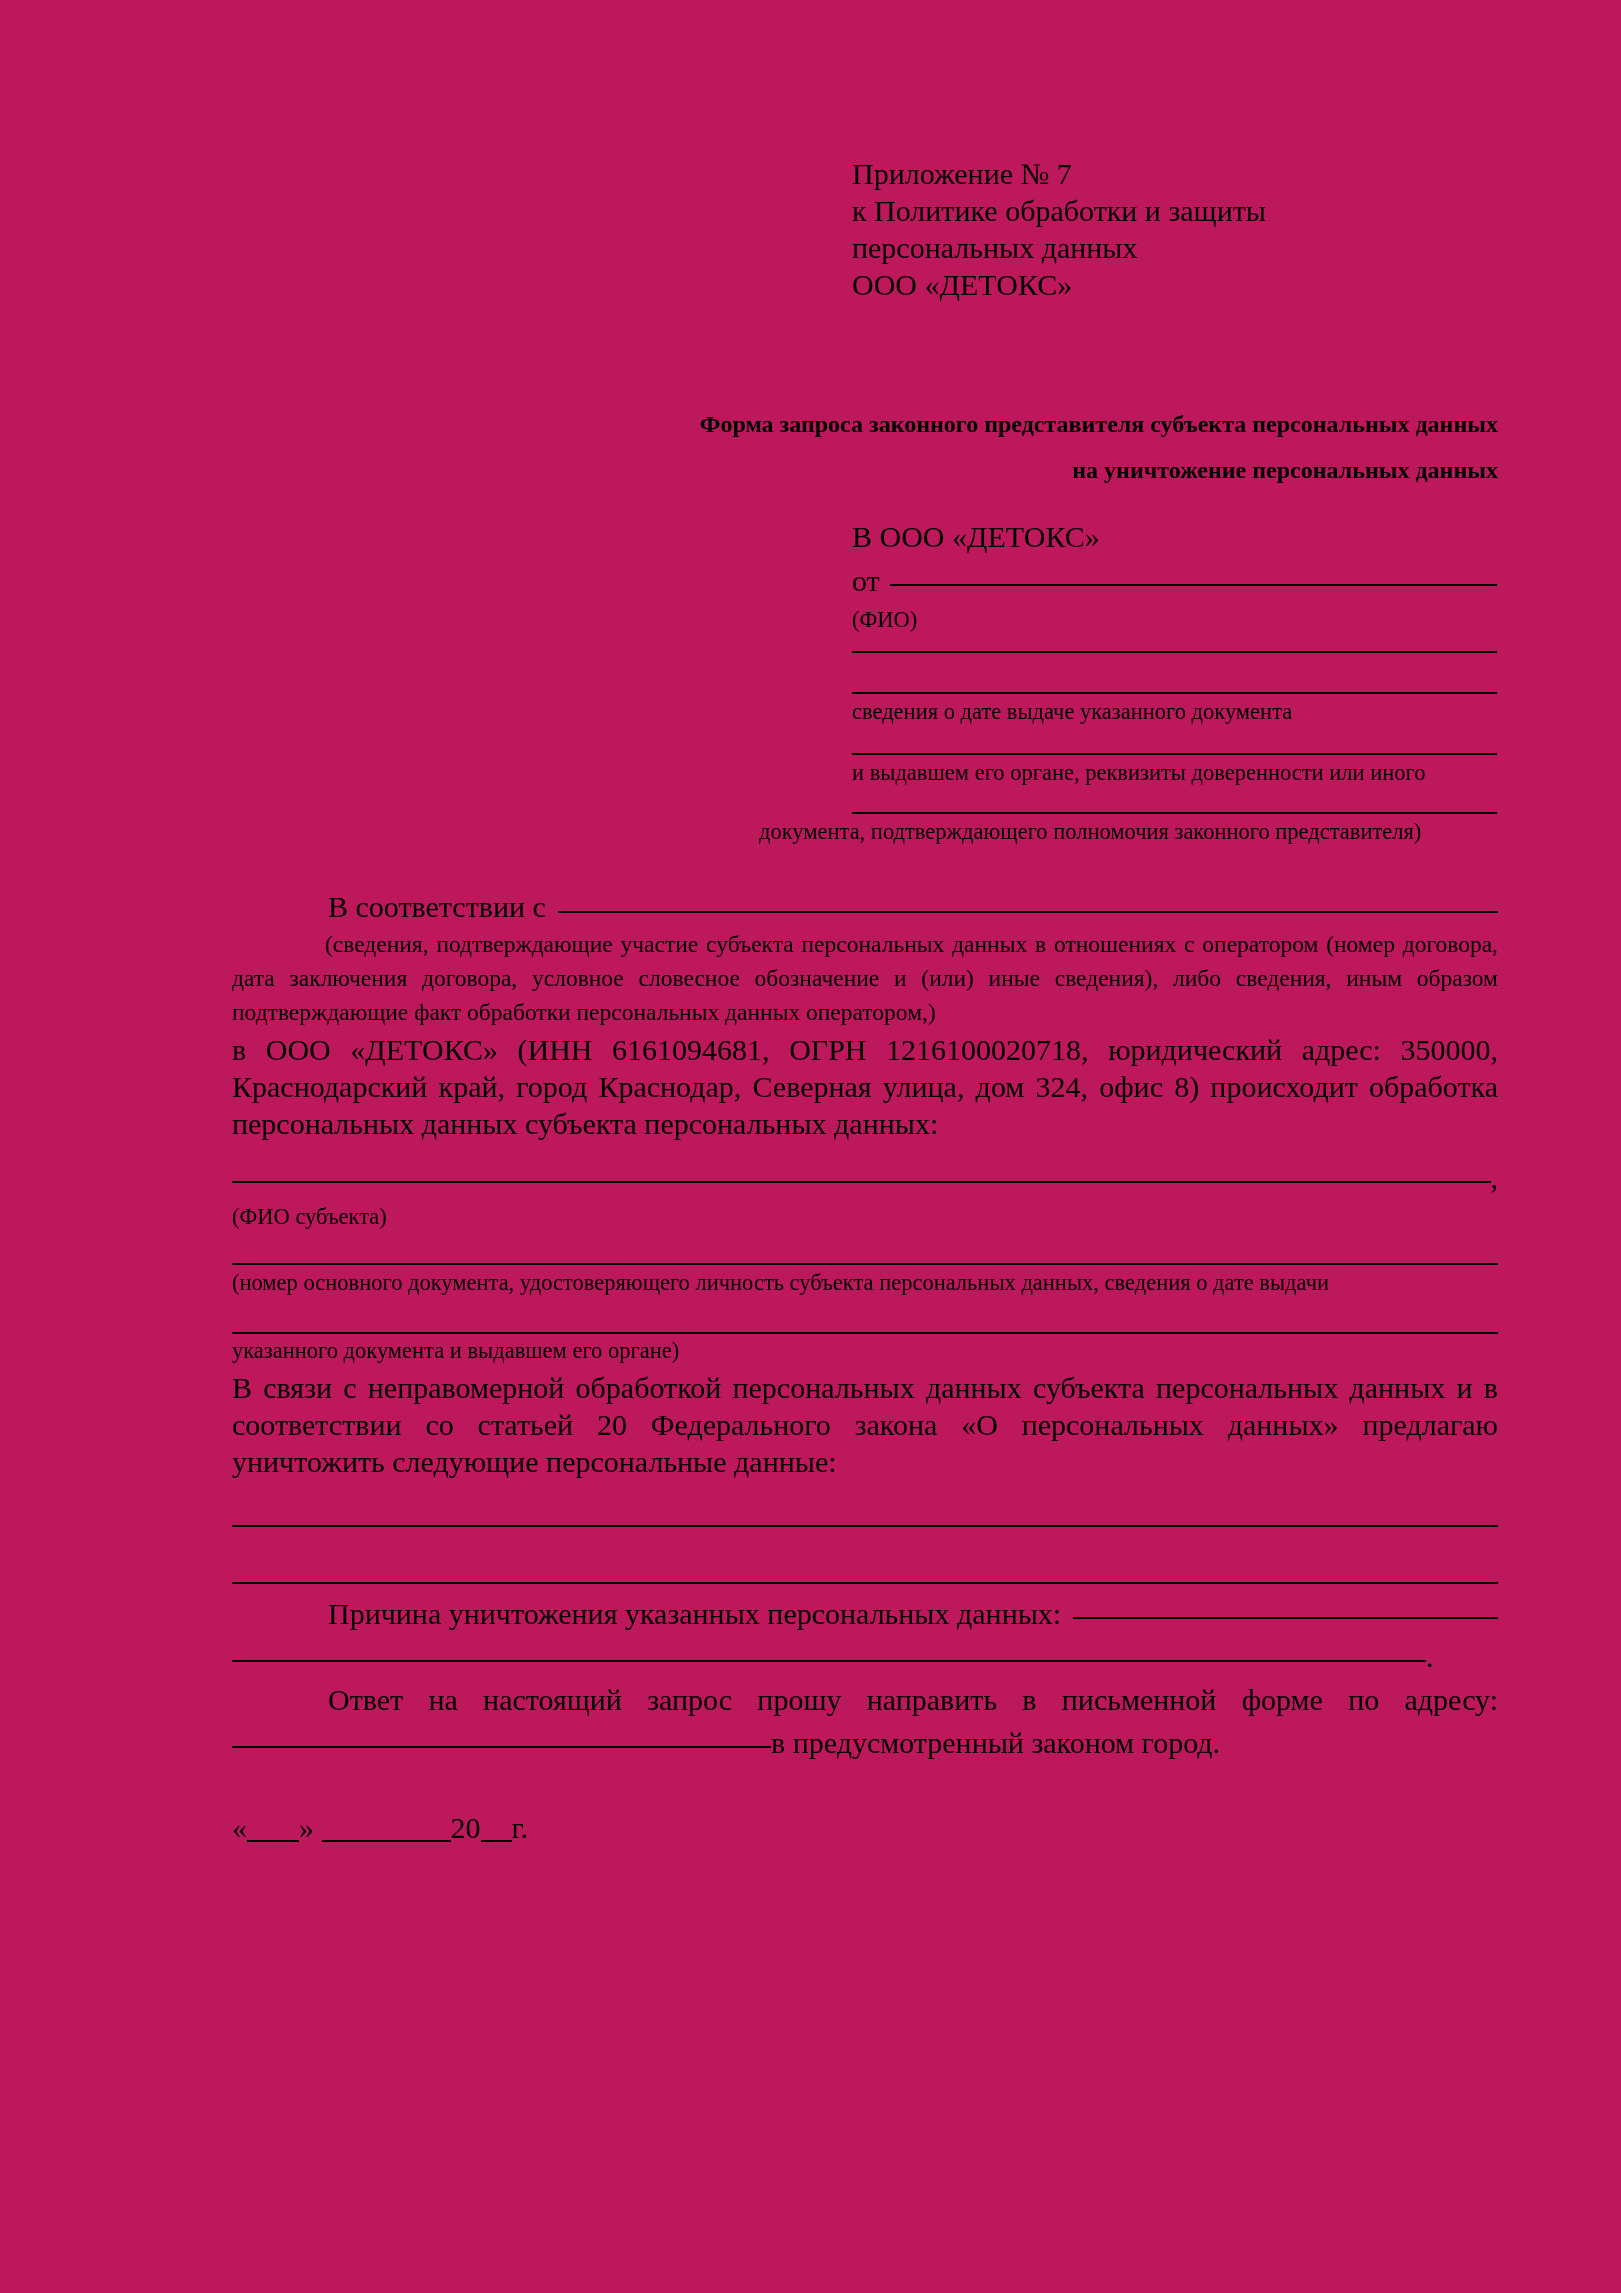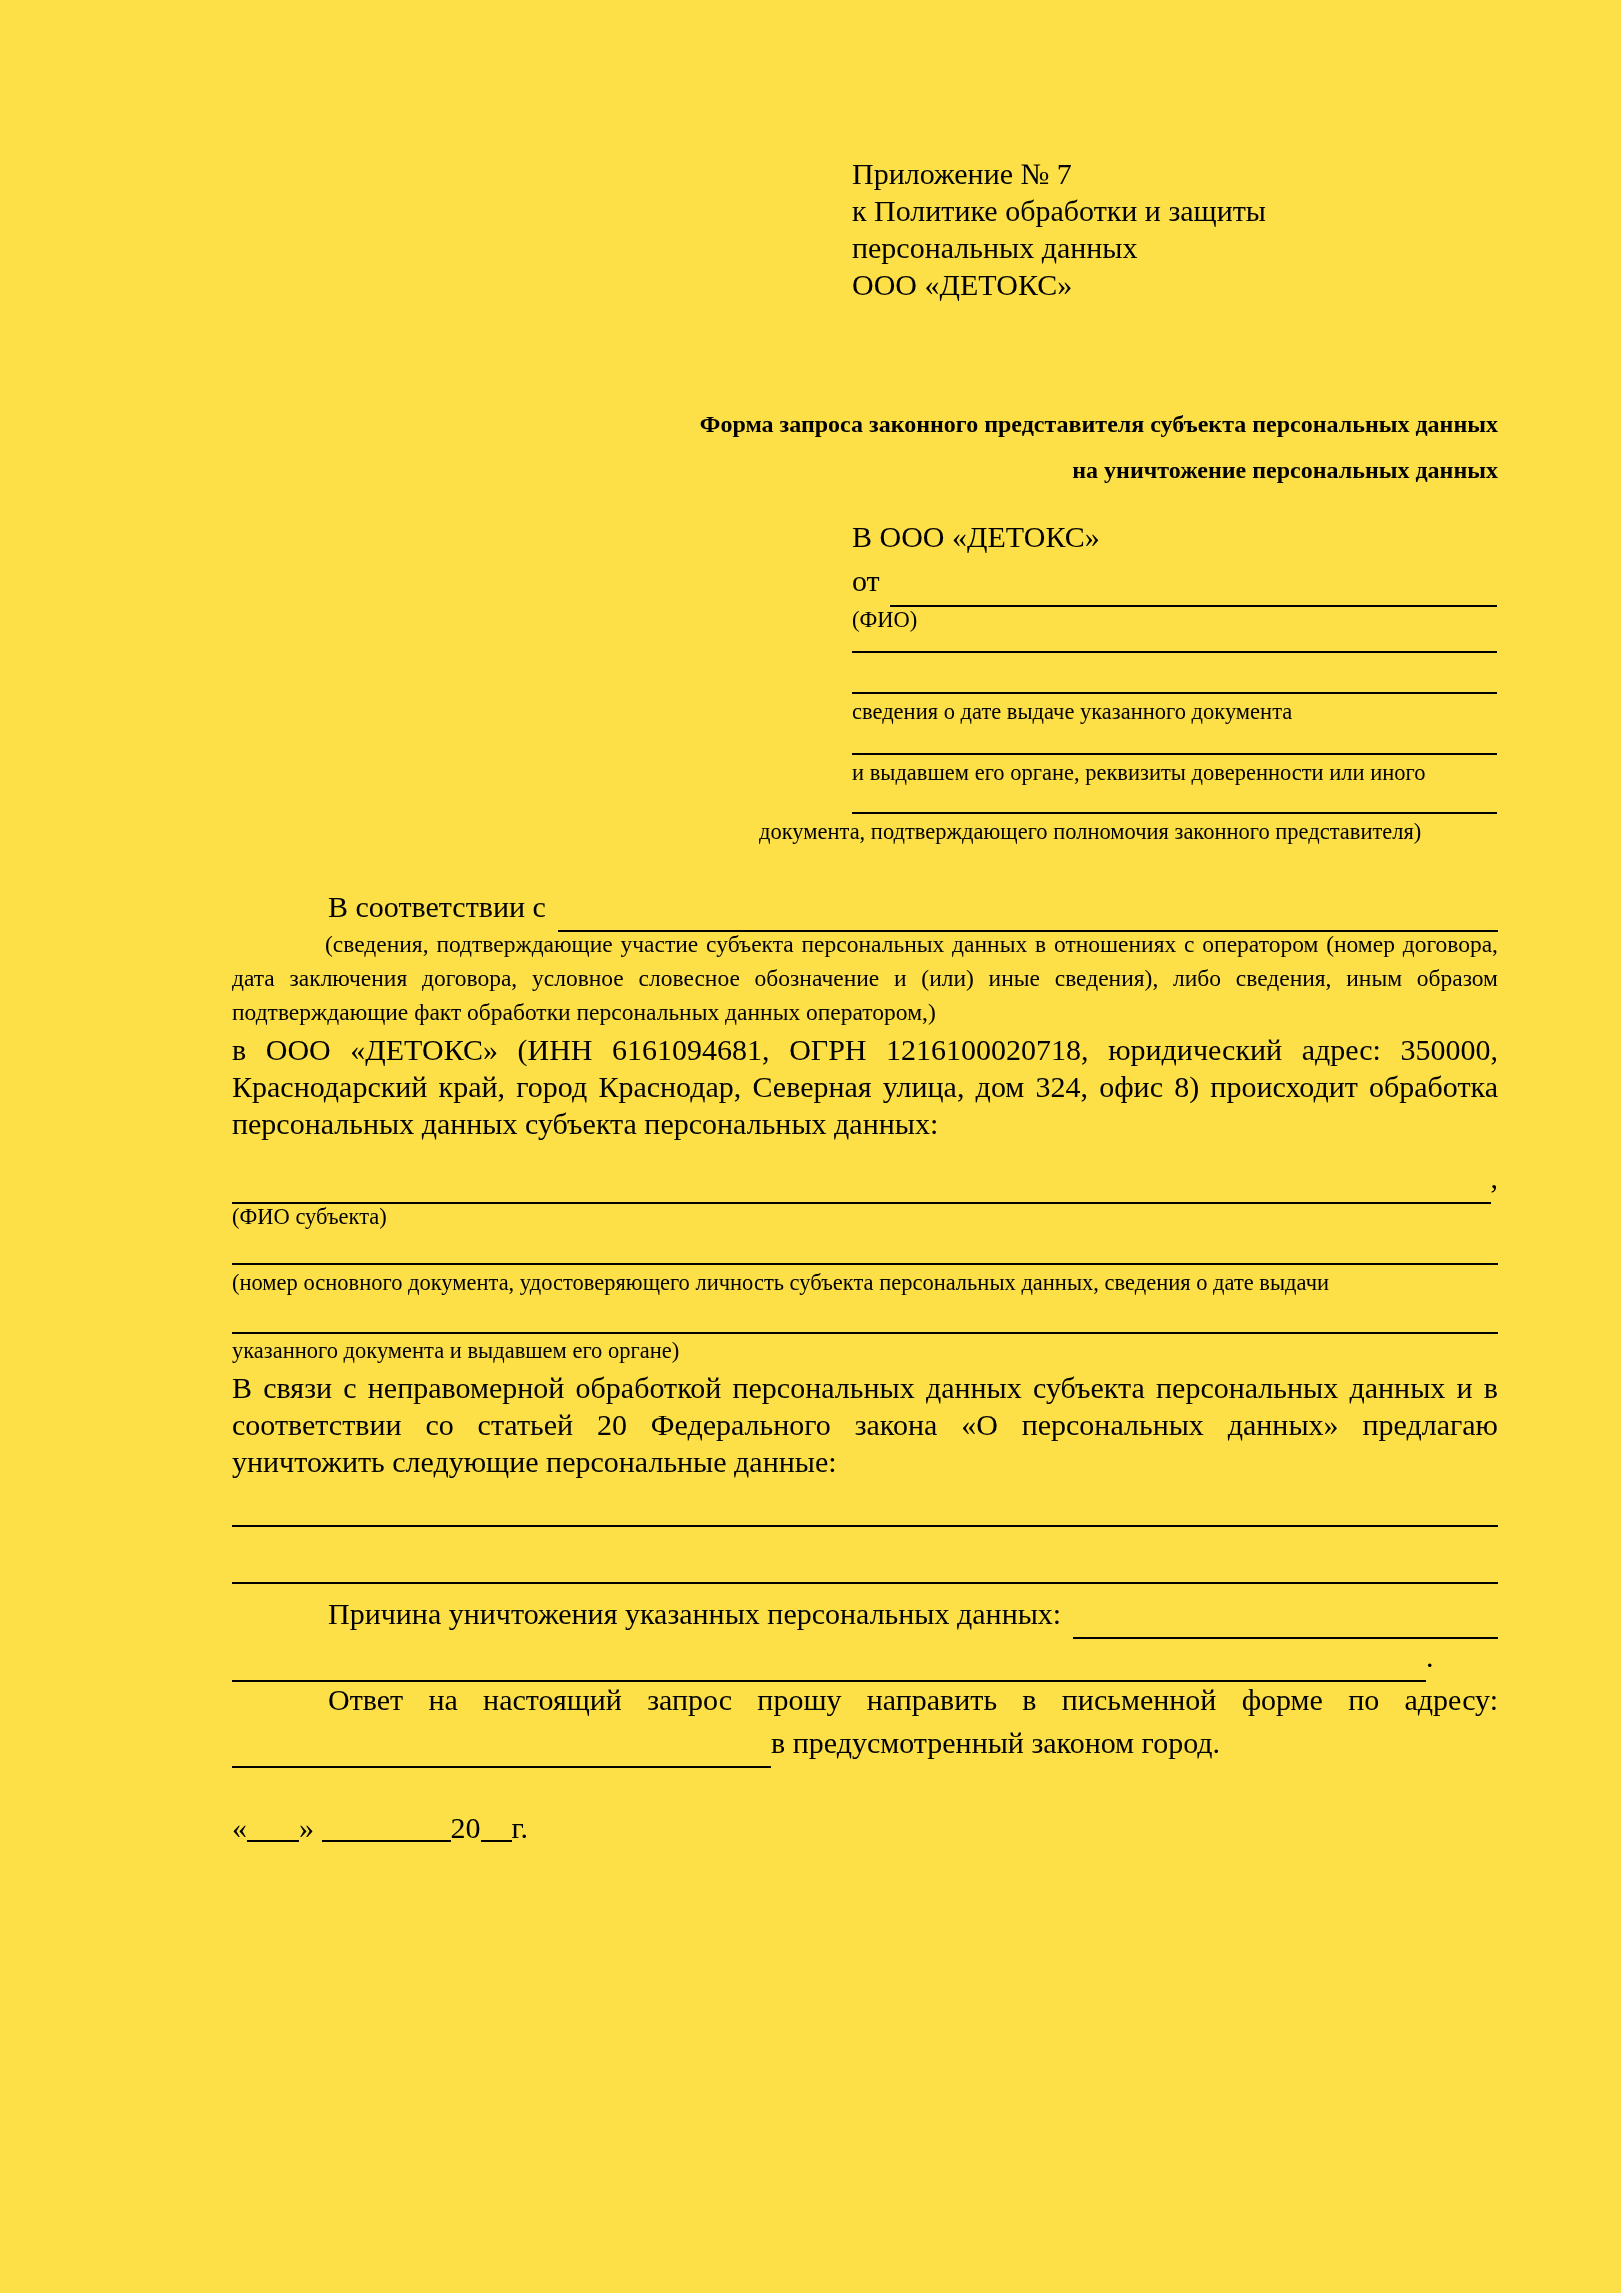--- a/index.html
+++ b/index.html
@@ -1,20 +1,20 @@
 <!DOCTYPE html>
 <html><head>
 <meta charset="utf-8">
 <style>
   * { box-sizing: border-box; }
   html, body { margin: 0; padding: 0; background: #ffffff; }
   .page {
     width: 1621px;
     height: 2294px;
-    background: #fde047;
+    background: #be185d;
     color: #000;
     font-family: "Liberation Serif", "DejaVu Serif", serif;
     font-size: 30px;
     line-height: 37px;
     padding: 155px 123px 0 232px;
     position: relative;
     overflow: hidden;
   }
 
   
@@ -35,21 +35,21 @@
 
   
   .addressee {
     margin-top: 21.6px;
     margin-left: 620px;
     width: 645px;
   }
   .addressee .row { line-height: 44px; }
 
   
-  .line-row { display: flex; align-items: flex-end; }
+  .line-row { display: flex; align-items: center; }
   .line-row .label { white-space: nowrap; }
   .fill {
     flex: 1;
     height: 0;
     border-bottom: 2.9px solid #000;
     position: relative;
     top: 4.9px;
   }
 
   

